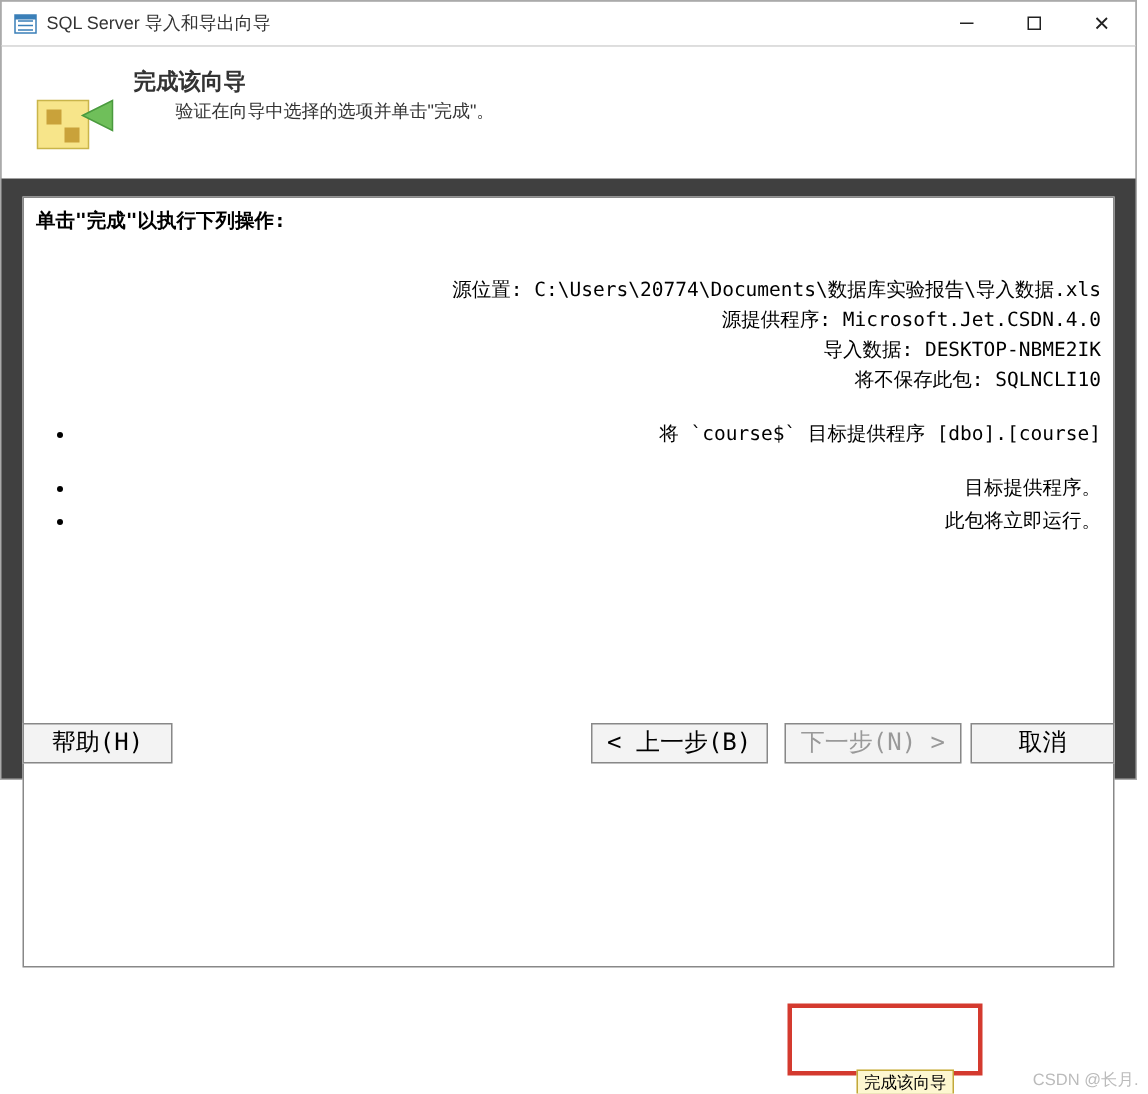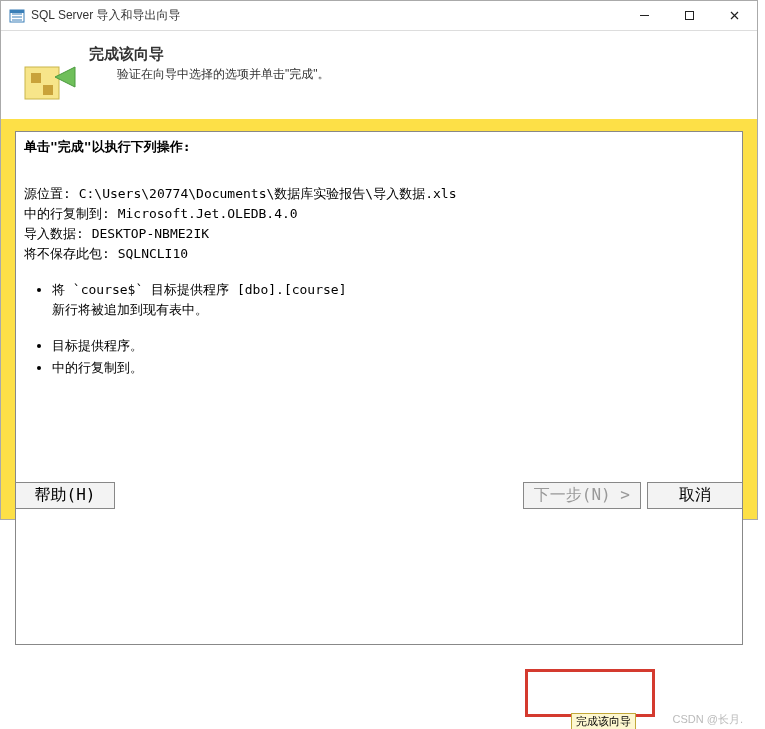--- a/index.html
+++ b/index.html
@@ -8,21 +8,21 @@
       font-size: 12px;
       background: #fff;
       width: 765px;
       height: 729px;
       position: relative;
     }
     .window {
       width: 758px;
       height: 520px;
       border: 1px solid #aaa;
-      background: #fde047;
+      background: #404040;
       position: relative;
     }
     .titlebar {
       height: 30px;
       display: flex;
       align-items: center;
       padding-left: 8px;
       background: #fff;
       border-bottom: 1px solid #ddd;
     }
@@ -73,21 +73,21 @@
       font-family: SimSun, "宋体", monospace;
       font-size: 13px;
       color: #000;
       padding: 6px 8px;
       overflow: hidden;
     }
     .content .intro {
       font-weight: bold;
       margin-bottom: 28px;
     }
-    .content .block { margin-bottom: 16px; }
+    .content .block { margin-bottom: 16px; text-align: right; }
     .content .line { line-height: 20px; }
     .content ul {
       list-style: disc;
       padding-left: 28px;
     }
     .content ul li { line-height: 20px; margin-bottom: 2px;}
     .content .subline { padding-left: 0; }
     .button-row {
       position: absolute;
       bottom: 10px;
@@ -111,21 +111,21 @@
     }
     .wbtn.help { margin-left: 0; margin-right: auto; min-width: 100px;}
     .wbtn.disabled { color: #999; margin-left: 11px; }
     .highlight-box {
       position: absolute;
       border: 3px solid #d43a2f;
       pointer-events: none;
     }
     .watermark {
       position: absolute;
-      right: 22px; bottom: 2px;
+      right: 6px; bottom: 2px;
       font-size: 11px;
       color: #bbb;
     }
   </style>
 </head>
 <body>
 
 <div class="window">
 
   <div class="titlebar">
@@ -169,40 +169,40 @@
       <div class="header-title">完成该向导</div>
       <div class="header-sub">验证在向导中选择的选项并单击"完成"。</div>
     </div>
   </div>
 
   <div class="content-wrap">
     <div class="content">
       <div class="intro">单击"完成"以执行下列操作:</div>
       <div class="block">
         <div class="line">源位置: C:\Users\20774\Documents\数据库实验报告\导入数据.xls</div>
-        <div class="line">中的行复制到: Microsoft.Jet.OLEDB.4.0</div>
+        <div class="line">源提供程序: Microsoft.Jet.CSDN.4.0</div>
         <div class="line">导入数据: DESKTOP-NBME2IK</div>
         <div class="line">将不保存此包: SQLNCLI10</div>
       </div>
       <ul class="block">
         <li>
           <span>将 `course$` 目标提供程序 [dbo].[course]</span>
-          <div class="subline">新行将被追加到现有表中。</div>
         </li>
       </ul>
       <ul class="block">
         <li>目标提供程序。</li>
-        <li>中的行复制到。</li>
+        <li>此包将立即运行。</li>
       </ul>
     </div>
   </div>
 
   <div class="button-row">
     <button class="wbtn help">帮助(H)</button>
     <div class="spacer"></div>
+    <button class="wbtn">&lt; 上一步(B)</button>
     <button class="wbtn disabled">下一步(N) &gt;</button>
     <button class="wbtn">取消</button>
   </div>
 
   <div class="highlight-box" style="left:524px; top:668px; width:130px; height:48px;"></div>
 
   <div style="position:absolute; left:570px; top:712px; border:1px solid #c2a83a; background:#fdf7d0; font-size:11px; padding:0 4px; font-family:SimSun;">完成该向导</div>
 
 </div>
 

